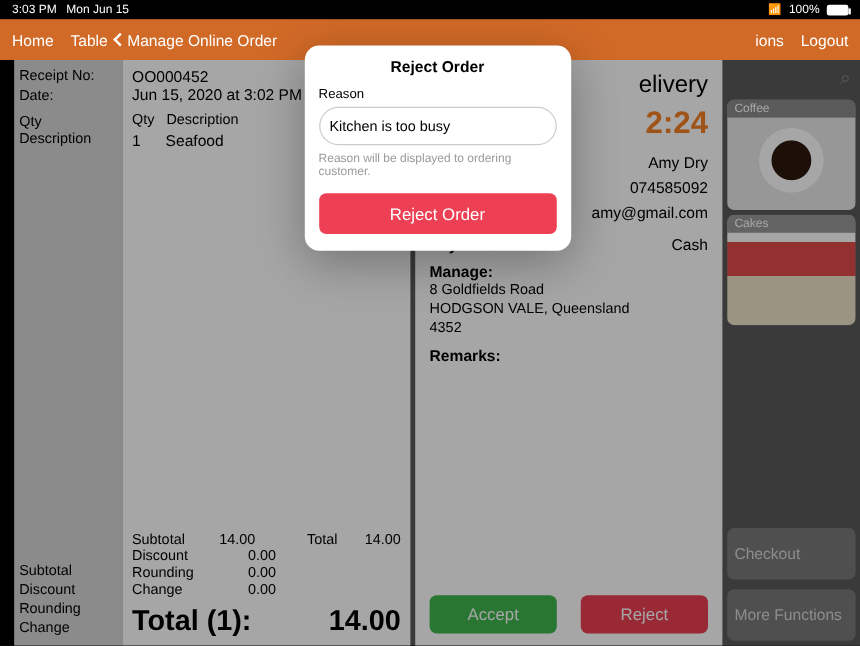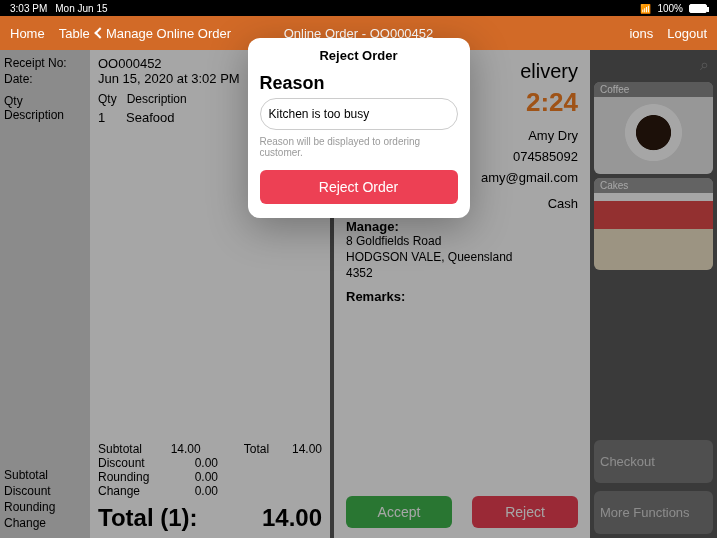--- a/index.html
+++ b/index.html
@@ -7,21 +7,21 @@
 
 .statusbar { height: 16px; background: #000; color: #fff; display: flex; align-items: center; padding: 0 10px; font-size: 10px; justify-content: space-between; }
 .statusbar .left { display: flex; gap: 8px; }
 .statusbar .right { display: flex; gap: 6px; align-items: center; }
 
 .topbar { height: 34px; background: #d26a27; display: flex; align-items: center; padding: 0 10px; color: #fff; font-size: 13px; gap: 14px; position: relative; }
 .topbar .backarea { display: flex; align-items: center; gap: 2px; color: #fff; position: absolute; left: 96px;}
 .topbar .title { position: absolute; left: 50%; transform: translateX(-50%); font-size: 13px; }
 .topbar .right { margin-left: auto; display: flex; gap: 14px; }
 
-.main { position: relative; height: 488px; background: #5a5a5a; display: flex; }
+.main { position: relative; height: 488px; background: #5a5a5a; display: flex; margin-left: 12px; }
 
 .leftpanel { width: 90px; background: #d6d6d6; display: flex; flex-direction: column; font-size: 12px; padding: 6px 4px; }
 .leftpanel .row { margin-bottom: 2px; }
 .leftpanel .bottom { margin-top: auto; }
 .leftpanel .totalbig { font-size: 22px; font-weight: bold; margin-top: 8px; }
 
 .receipt { width: 240px; background: #fff; display: flex; flex-direction: column; padding: 6px 8px; font-size: 12px; }
 .receipt .head { font-size: 13px; }
 .receipt .cols { display: flex; gap: 10px; margin-top: 6px; font-size: 12px;}
 .receipt .line { display: flex; gap: 10px; margin-top: 4px; font-size: 13px;}
@@ -50,21 +50,21 @@
 .tile .lbl { position: absolute; top: 0; left: 0; right: 0; background: rgba(0,0,0,.4); color: #fff; font-size: 10px; padding: 2px 6px; }
 .coffee-img { position:absolute; inset:0; background: radial-gradient(circle at 50% 55%, #2b1a0f 0 22%, #fff 23% 36%, #e8e8e8 37% 100%); }
 .cake-img { position:absolute; inset:0; background: linear-gradient(#fff 0 25%, #e24a4a 25% 55%, #f0e4c8 55% 100%); }
 .sidebtn { background: #7a7a7a; color: #d8d8d8; border-radius: 6px; font-size: 13px; padding: 14px 6px; text-align: left; margin-top: 4px;}
 .side .spacer { flex: 1; }
 .magnify { color:#8a8a8a; text-align:right; font-size:16px; padding:2px 4px 4px; }
 
 .overlay { position: absolute; top: 0; left: 0; right: 0; bottom: 0; background: rgba(0,0,0,.35); z-index: 5; pointer-events:none;}
 .modal { position: absolute; top: -12px; left: 50%; transform: translateX(-50%); width: 222px; background: #fff; border-radius: 12px; padding: 10px 12px 14px; z-index: 10; box-shadow: 0 10px 40px rgba(0,0,0,.3); }
 .modal .mtitle { text-align: center; font-weight: 600; font-size: 13px; margin-bottom: 10px; }
-.modal .mlabel { font-size: 18px; font-weight: 700; margin-bottom: 4px; }
+.modal .mlabel { font-size: 11px; font-weight: 400; margin-bottom: 4px; }
 .modal input { width: 100%; border: 1px solid #ccc; border-radius: 16px; padding: 8px; font-size: 12px; }
 .modal .hint { font-size: 10px; color: #9a9a9a; margin-top: 6px; }
 .modal .mbtn { width: 100%; background: #ed4054; color: #fff; border: none; border-radius: 6px; padding: 9px; font-size: 14px; margin-top: 12px; cursor: pointer; }
 
 .chev { display:inline-block; width:8px; height:8px; border-left:2px solid #fff; border-bottom:2px solid #fff; transform: rotate(45deg); }
 .wifi::before { content:"\1F4F6"; font-size:9px;}
 .batt { width:18px; height:9px; border:1px solid #fff; border-radius:2px; position:relative; background:#fff;}
 .batt::after { content:""; position:absolute; right:-3px; top:2px; width:2px; height:5px; background:#fff;}
 </style>
 </head>
@@ -82,21 +82,20 @@
   </div>
 </div>
 
 <div class="topbar">
   <span>Home</span>
   <span>Table</span>
   <div class="backarea">
     <span class="chev"></span>
     <span>Manage Online Order</span>
   </div>
-  <span class="title">Online Order - OO000452</span>
   <div class="right">
     <span>ions</span>
     <span>Logout</span>
   </div>
 </div>
 
 <div class="main">
   <div class="overlay"></div>
 
   <div class="leftpanel">

